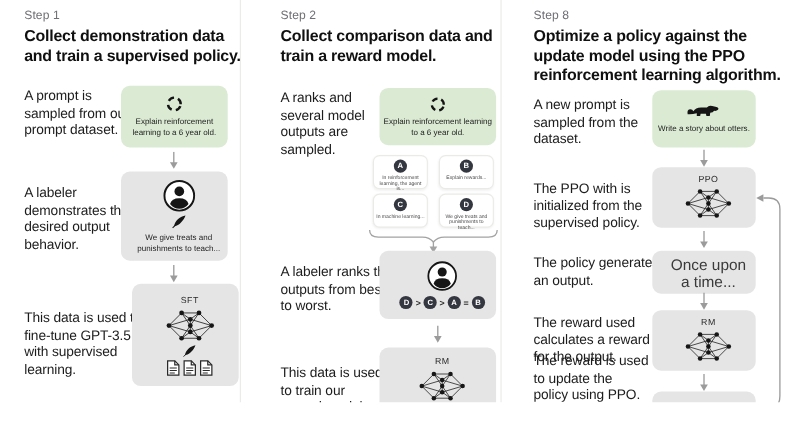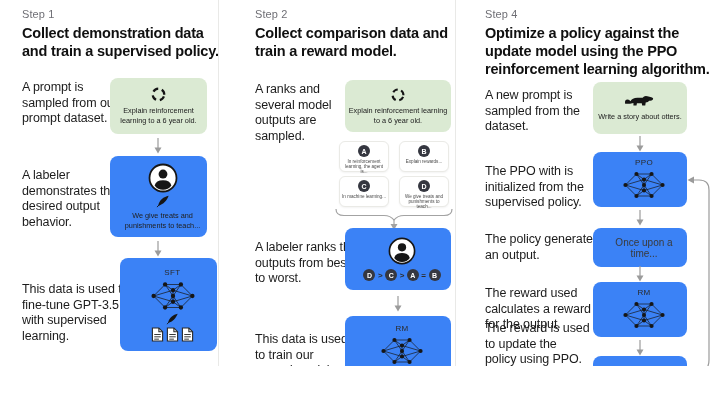--- a/index.html
+++ b/index.html
@@ -6,34 +6,34 @@
   .canvas{position:relative;width:720px;height:366px;background:#ffffff;overflow:hidden;
           font-family:"Liberation Sans","DejaVu Sans",sans-serif;color:#1a1a1a;}
   .divider{position:absolute;top:0;width:1px;height:407px;background:#e9e9e7;}
   .step{position:absolute;top:8px;font-size:11px;color:#6f6f75;letter-spacing:.1px;}
   .heading{position:absolute;top:24px;margin:0;font-size:14.5px;line-height:18px;font-weight:700;
            color:#101010;letter-spacing:-.2px;}
   .body{position:absolute;margin:0;font-size:12.5px;line-height:15.5px;color:#1c1c1c;letter-spacing:-.1px;}
   .gbox{position:absolute;border-radius:8px;display:flex;flex-direction:column;align-items:center;
         justify-content:center;text-align:center;box-sizing:border-box;padding:4px 3px;}
   .green{background:#dbead3;}
-  .gray{background:#3b82f6;padding-left:11px;}
+  .gray{background:#e5e5e5;padding-left:11px;}
   .cap{font-size:7.3px;line-height:9.6px;color:#202020;margin-top:3px;}
   .mlabel{font-size:8px;color:#2a2a2a;letter-spacing:.4px;margin-bottom:2px;}
   .arr{position:absolute;}
   .mini{position:absolute;width:50px;height:31px;background:#ffffff;border:1px solid #eaeae6;
         border-radius:6px;box-shadow:0 1px 2px rgba(0,0,0,.05);box-sizing:border-box;
         display:flex;flex-direction:column;align-items:center;padding-top:3px;text-align:center;}
   .mini .mcap{font-size:4.6px;line-height:5.4px;color:#4a4a4a;margin-top:1.5px;padding:0 2px;}
   .lc{display:inline-flex;width:12px;height:12px;border-radius:50%;background:#353740;color:#fff;
       font-size:7px;font-weight:700;align-items:center;justify-content:center;flex:0 0 auto;}
   .rank{display:flex;gap:2.5px;align-items:center;justify-content:center;margin-top:4px;}
   .rank .sep{font-size:8px;font-weight:600;color:#2c2c2c;}
   .docs{display:flex;gap:2px;margin-top:2px;}
-  .outtext{font-size:10px;color:#3a3a3a;}
+  .outtext{font-size:14px;color:#3a3a3a;}
   .rk{font-family:Liberation Sans, sans-serif;font-style:italic;font-size:13px;color:#222;}
   .rk sub{font-size:8px;}
   .bbar{position:absolute;top:398px;height:9px;background:#f5f5f3;border-radius:7px 7px 0 0;}
 </style>
 </head>
 <body>
 
 <div class="canvas">
 
   <div class="divider" style="left:218px"></div>
@@ -245,21 +245,21 @@
           <span class="sep">&gt;</span>
           <span class="lc">A</span>
           <span class="sep">=</span>
           <span class="lc">B</span>
       </div>
     </div>
     <div class="bbar" style="left:252px;width:200px"></div>
   </section>
 
   <section>
-    <div class="step" style="left:485px">Step 4</div>
+    <div class="step" style="left:485px">Step 8</div>
     <h2 class="heading" style="left:485px;width:236px">Optimize a policy against the update model using the PPO reinforcement learning algorithm.</h2>
 
     <p class="body" style="left:485px;top:88px;width:100px">A new prompt is sampled from the dataset.</p>
     <div class="gbox green" style="left:593px;top:82px;width:94px;height:52px">
       <svg width="32" height="14" viewBox="0 0 36 16">
         <path d="M1 10 Q0 5 4 5 Q6 5 7 7 Q9 3 15 3 L21 3 Q23 0.5 26.5 1.5 L31 2.5 Q34 3.5 32.5 5.5 Q31 7 28.5 6.5 Q27.5 8.5 24.5 8.5 L24 12 L20.5 12 L20 9.5 L14.5 9.5 L14 12 L10.5 12 L10.5 9 Q5 10.5 1 10 Z" fill="#151515"></path>
       </svg>
       <div class="cap">Write a story about otters.</div>
     </div>
 

